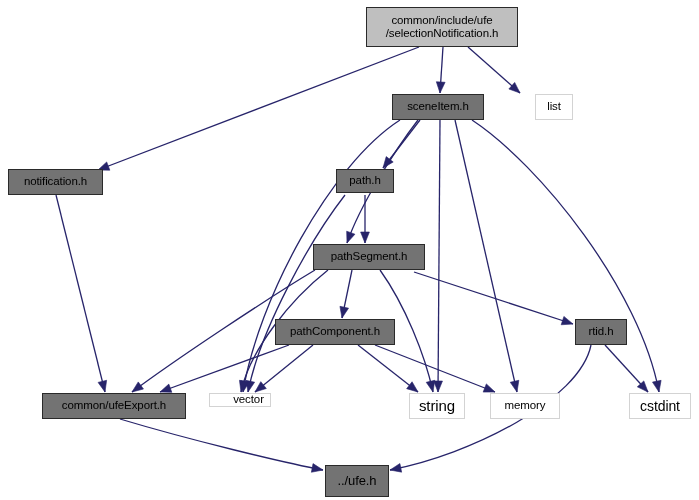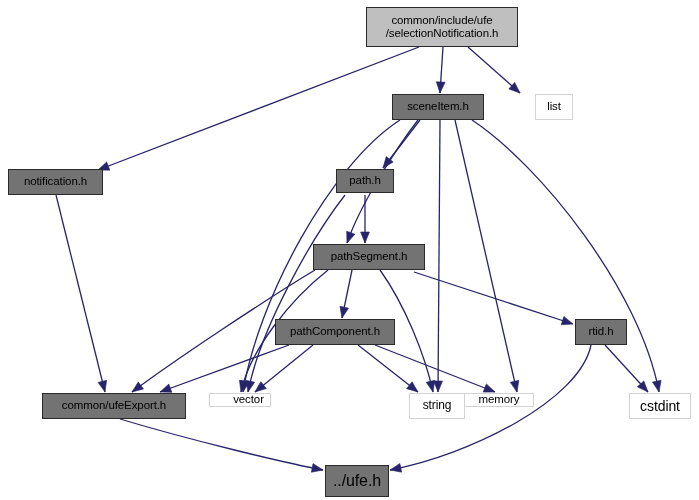--- a/index.html
+++ b/index.html
@@ -122,18 +122,18 @@
 /selectionNotification.h</span></div>
       <div class="node-box doc" style="left: 392px; top: 94px; width: 92px; height: 26px; font-size: 11.5px;"><span class="node-label">sceneItem.h</span></div>
       <div class="node-box sys" style="left: 512px; top: 94px; width: 38px; height: 26px; font-size: 11.5px; margin-left: 23px;"><span class="node-label">list</span></div>
       <div class="node-box doc" style="left: 8px; top: 169px; width: 95px; height: 26px; font-size: 11.5px;"><span class="node-label">notification.h</span></div>
       <div class="node-box doc" style="left: 336px; top: 169px; width: 58px; height: 24px; font-size: 11.5px;"><span class="node-label">path.h</span></div>
       <div class="node-box doc" style="left: 313px; top: 244px; width: 112px; height: 26px; font-size: 11.5px;"><span class="node-label">pathSegment.h</span></div>
       <div class="node-box doc" style="left: 275px; top: 319px; width: 120px; height: 26px; font-size: 11.5px;"><span class="node-label">pathComponent.h</span></div>
       <div class="node-box doc" style="left: 575px; top: 319px; width: 52px; height: 26px; font-size: 11.5px;"><span class="node-label">rtid.h</span></div>
       <div class="node-box doc" style="left: 42px; top: 393px; width: 144px; height: 26px; font-size: 11.5px;"><span class="node-label">common/ufeExport.h</span></div>
       <div class="node-box sys" style="left: 209px; top: 393px; width: 62px; height: 14px; font-size: 11.5px; padding-left: 17px;"><span class="node-label">vector</span></div>
-      <div class="node-box sys" style="left: 409px; top: 393px; width: 56px; height: 26px; font-size: 12px;"><span class="node-label">string</span></div>
-      <div class="node-box sys" style="left: 464px; top: 393px; width: 70px; height: 14px; font-size: 11.5px;"><span class="node-label">memory</span></div>
+      <div class="node-box sys" style="left: 409px; top: 393px; width: 56px; height: 26px; font-size: 15px;"><span class="node-label">string</span></div>
+      <div class="node-box sys" style="left: 490px; top: 393px; width: 70px; height: 26px; font-size: 11.5px;"><span class="node-label">memory</span></div>
       <div class="node-box sys" style="left: 629px; top: 393px; width: 62px; height: 26px; font-size: 14px;"><span class="node-label">cstdint</span></div>
-      <div class="node-box doc" style="left: 325px; top: 465px; width: 64px; height: 32px; font-size: 16px;"><span class="node-label">../ufe.h</span></div>
+      <div class="node-box doc" style="left: 325px; top: 465px; width: 64px; height: 32px; font-size: 13px;"><span class="node-label">../ufe.h</span></div>
     </div>
 </div>
 
 </body></html>

